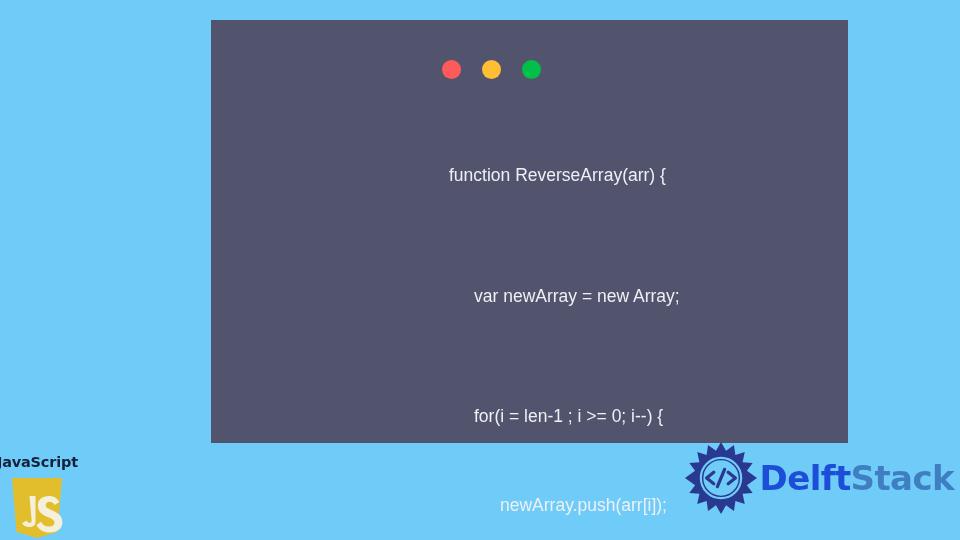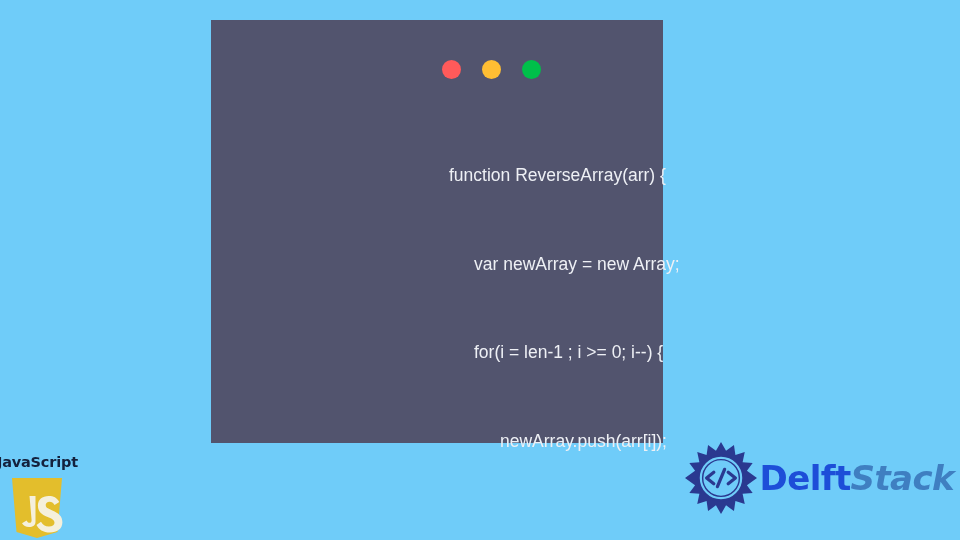--- a/index.html
+++ b/index.html
@@ -13,21 +13,21 @@
     font-family: "Liberation Sans", sans-serif;
     overflow: hidden;
     position: relative;
   }
 
   
   #code-window {
     position: absolute;
     left: 211px;
     top: 20px;
-    width: 452px;
+    width: 637px;
     height: 423px;
     background: #52546e;
   }
 
   #titlebar {
     position: absolute;
     left: 0;
     top: 0;
     width: 100%;
     height: 58px;
@@ -53,21 +53,21 @@
     font-size: 17.5px;
     line-height: 29.5px;
     white-space: pre;
   }
   .code-line {
     white-space: pre;
     display: block;
     height: 29.5px;
   }
   .ind-0 { padding-left: 0px; }
-  .ind-1 { padding-left: 25px; }
+  .ind-1 { padding-left: 25px; margin-top: 32px; }
   .ind-2 { padding-left: 51px; }
 
   
   #js-badge {
     position: absolute;
     left: 0px;
     bottom: 0px;
     width: 80px;
     height: 86px;
   }
@@ -106,21 +106,21 @@
   }
   #ds-wordmark {
     font-size: 34px;
     font-weight: bold;
     letter-spacing: -0.6px;
     font-family: "DejaVu Sans", sans-serif;
     line-height: 1;
     white-space: nowrap;
   }
   #ds-word-delft { color: #1d4ed8; }
-  #ds-word-stack { color: #3f7fc1; font-style: italic; }
+  #ds-word-stack { color: #3f7fc1; }
 </style>
 </head>
 <body>
 
 <div id="code-window">
 
   <div id="titlebar">
     <div class="dot" id="dot-close"></div>
     <div class="dot" id="dot-min"></div>
     <div class="dot" id="dot-max"></div>

